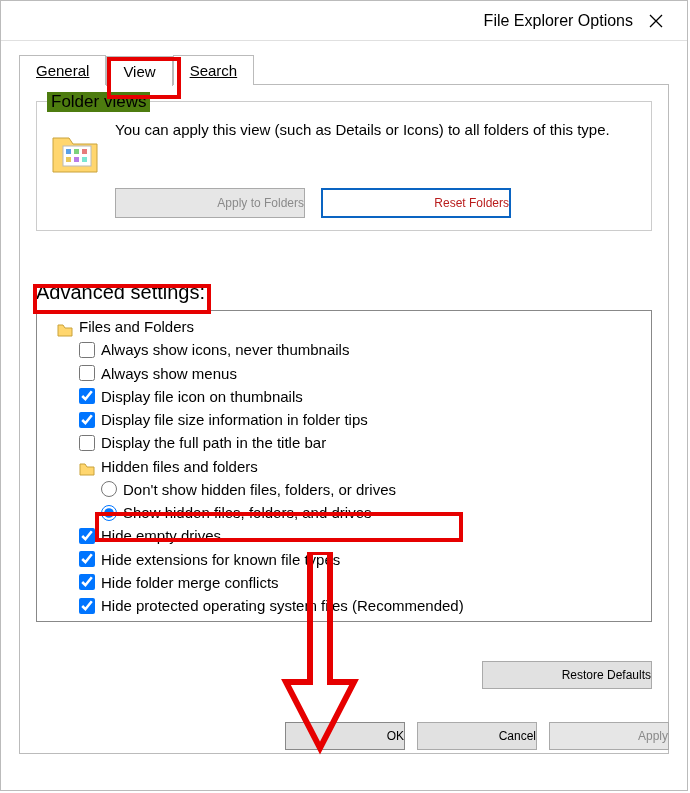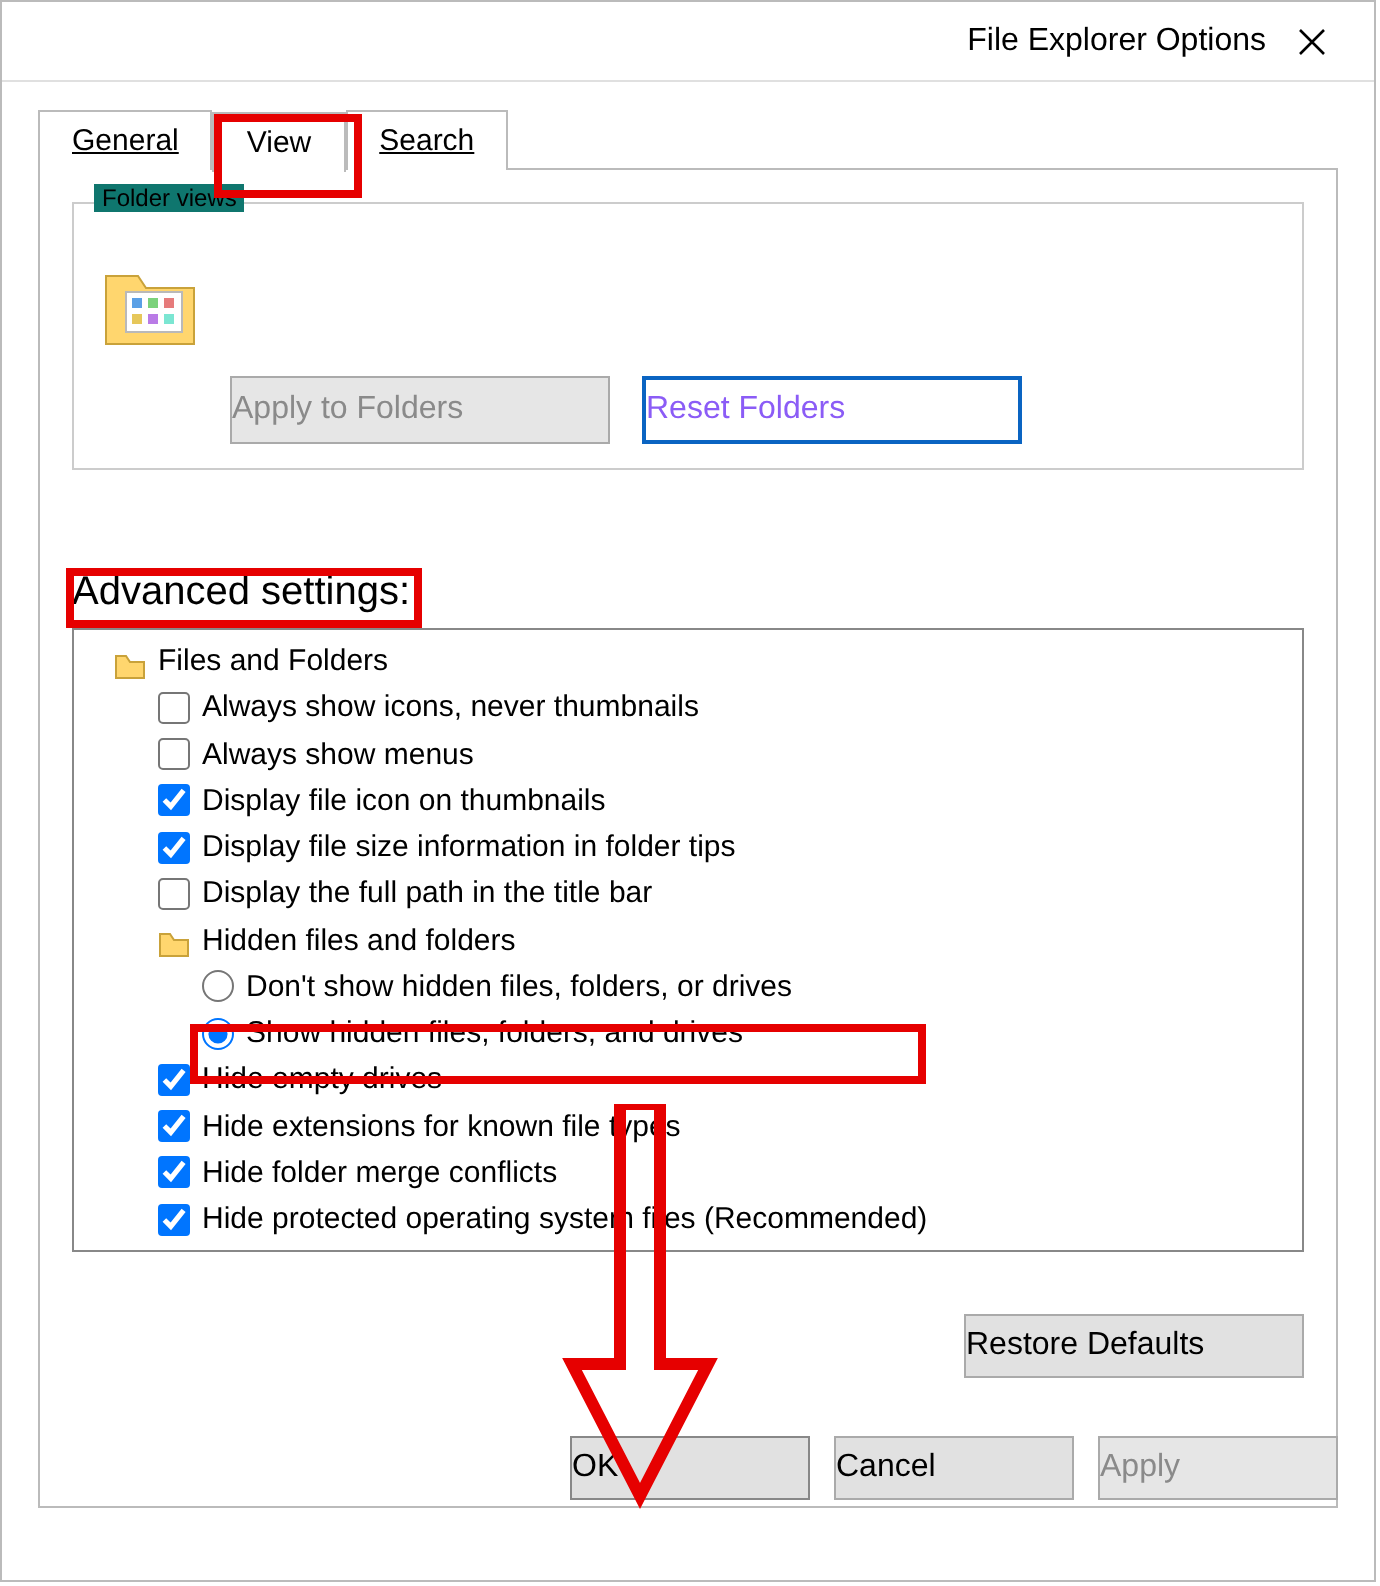--- a/index.html
+++ b/index.html
@@ -78,23 +78,23 @@
   .groupbox {
     border: 1px solid #ccc;
     position: relative;
     padding: 18px 12px 12px 12px;
     margin-bottom: 20px;
   }
   .groupbox-label {
     position: absolute;
     top: -10px;
     left: 10px;
-    background: #0f766e;
+    background: #4d7c0f;
     padding: 0 4px;
-    font-size: 12px;
+    font-size: 17px;
     text-align: right;
   }
   .folder-views-row {
     display: flex;
     align-items: flex-start;
     gap: 14px;
   }
   .folder-icon {
     width: 52px;
     height: 52px;
@@ -108,34 +108,34 @@
   .folder-views-buttons {
     display: flex;
     gap: 16px;
     margin-top: 10px;
     margin-left: 66px;
   }
   .btn {
     border: 1px solid #aaa;
     background: #e1e1e1;
     padding: 6px 0;
-    font-size: 16px;
+    font-size: 12px;
     cursor: pointer;
     font-family: inherit;
     width: 190px;
-    text-align: left;
+    text-align: right;
   }
   .btn.disabled {
     color: #8a8a8a;
     background: #e6e6e6;
   }
   .btn.reset {
     border: 2px solid #0a64c2;
     background: #fff;
-    color: #8b5cf6;
+    color: #b91c1c;
   }
   .adv-label {
     font-size: 20px;
     margin-bottom: 6px;
     display: inline-block;
   }
   .treeview {
     border: 1px solid #888;
     height: 312px;
     overflow-y: scroll;
@@ -222,20 +222,21 @@
               <path d="M4 14 L4 46 L48 46 L48 18 L24 18 L20 12 L4 12 Z" fill="#ffd66e" stroke="#c9a23a"></path>
               <rect x="14" y="20" width="28" height="20" fill="#fff" stroke="#b9b9b9"></rect>
               <rect x="17" y="23" width="5" height="5" fill="#5aa0e6"></rect>
                 <rect x="25" y="23" width="5" height="5" fill="#7bd27b"></rect>
                 <rect x="33" y="23" width="5" height="5" fill="#e67b7b"></rect>
               <rect x="17" y="31" width="5" height="5" fill="#e6c75a"></rect>
                 <rect x="25" y="31" width="5" height="5" fill="#b97be6"></rect>
                 <rect x="33" y="31" width="5" height="5" fill="#7be6d2"></rect>
             </svg>
           </span>
+          <div class="folder-views-text">You can apply this view (such as Details or Icons) to all folders of this type.</div>
         </div>
         <div class="folder-views-buttons">
           <button class="btn disabled">Apply to Folders</button>
           <button class="btn reset">Reset Folders</button>
         </div>
       </div>
 
       <div style="height:30px"></div>
 
       <span class="adv-label">Advanced settings:</span>

